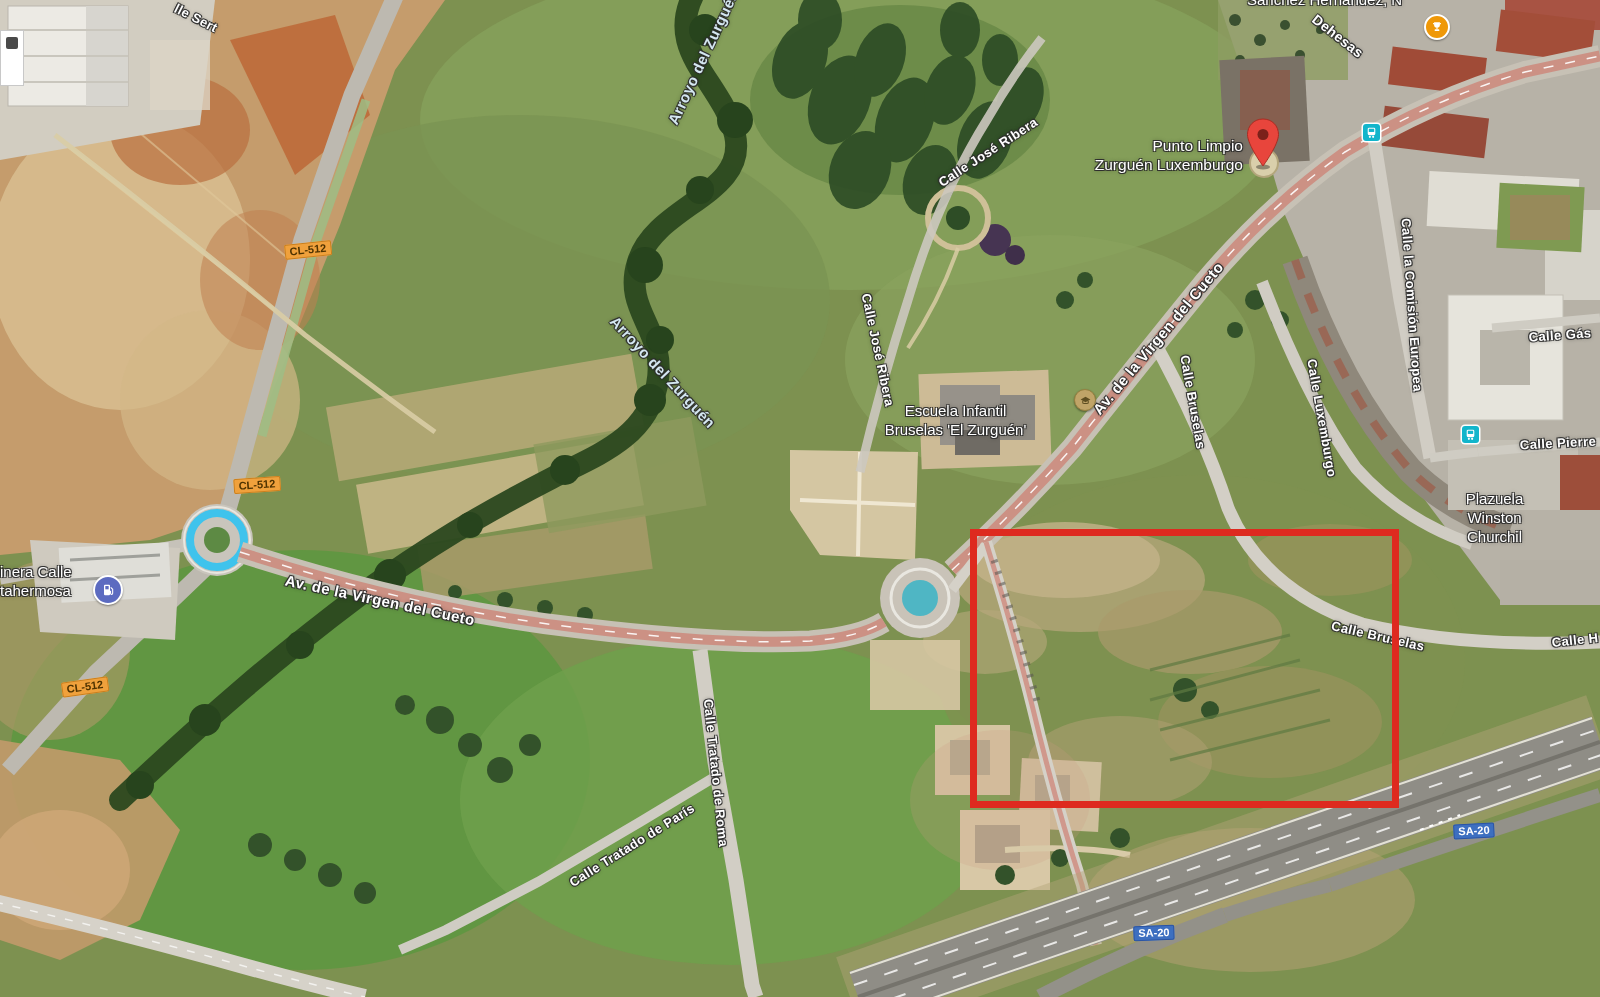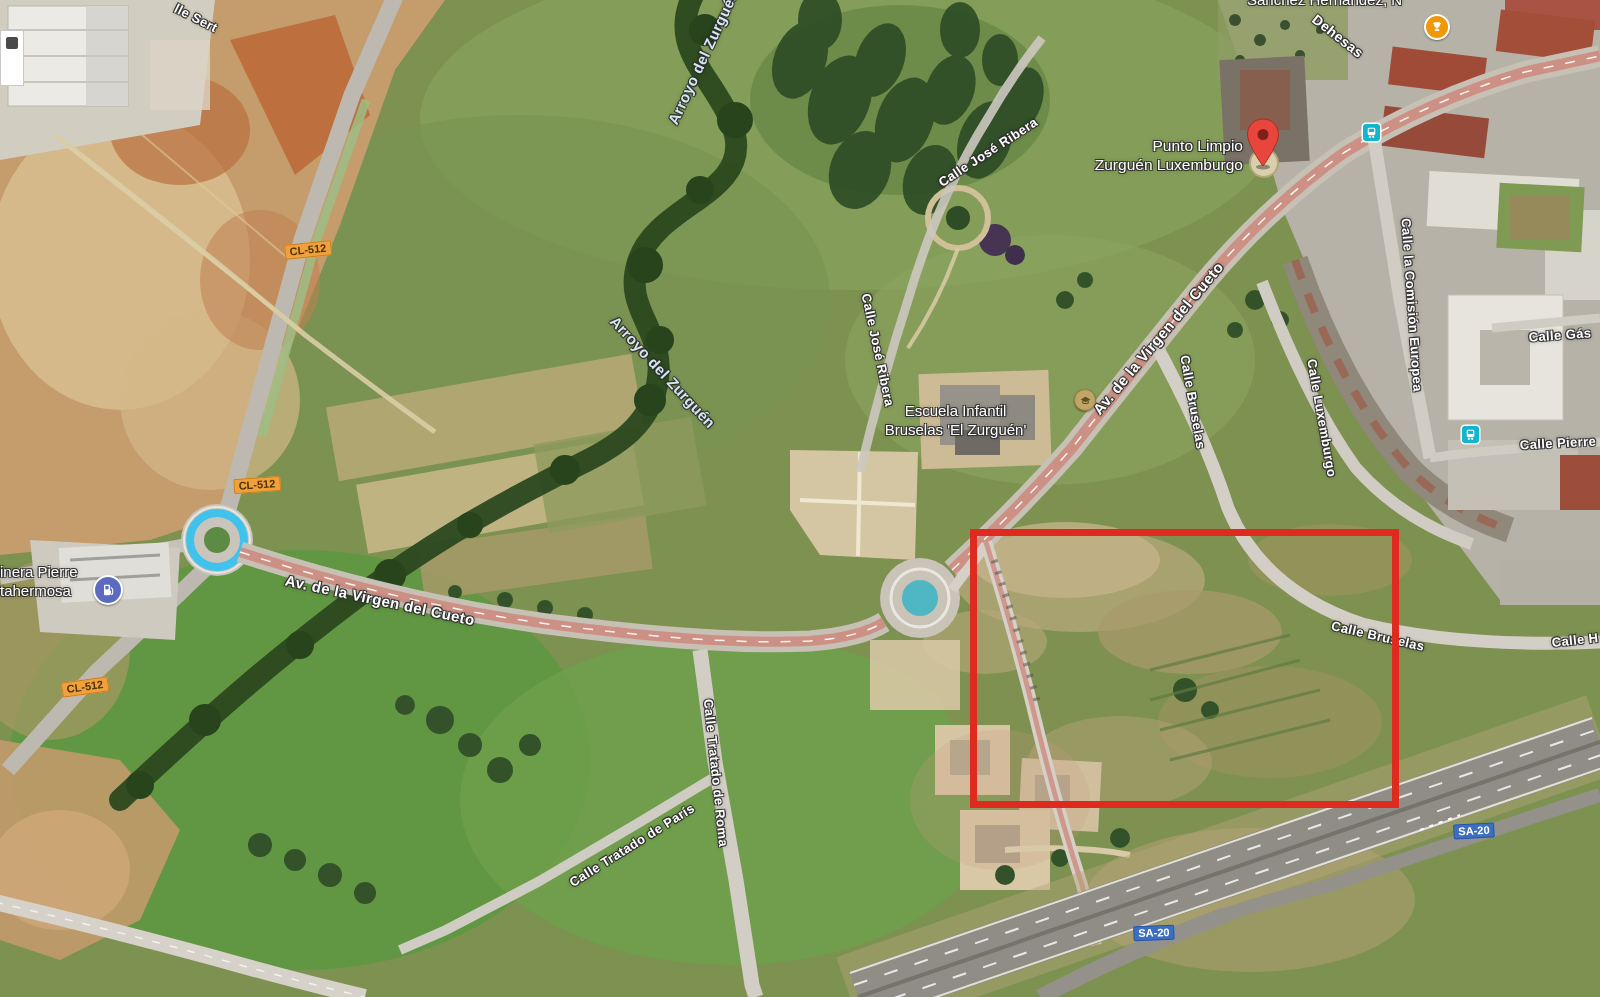--- a/index.html
+++ b/index.html
@@ -311,23 +311,28 @@
   <div class="poi-label" style="left:1018px;top:136px;width:225px;text-align:right;font-size:15.5px;">
     <span>Punto Limpio</span>
     <span>Zurguén Luxemburgo</span>
   </div>
 
   <div class="poi-label" style="left:828px;top:370px;width:255px;text-align:center;font-size:15px;margin-top:32px;">
     <span>Escuela Infantil</span>
     <span>Bruselas 'El Zurguén'</span>
   </div>
 
+  <div class="poi-label" style="left:1437px;top:490px;width:115px;text-align:center;font-size:15px;">
+    <span>Plazuela</span>
+    <span>Winston</span>
+    <span>Churchil</span>
+  </div>
 
   <div class="poi-label" style="left:0;top:563px;width:150px;text-align:left;font-size:15px;">
-    <span>inera Pierre</span>
+    <span>inera Calle</span>
     <span>tahermosa</span>
   </div>
 
   <div class="poi-label" style="left:1247px;top:-9px;width:260px;font-size:15px;">
     <span>Sánchez Hernández, N</span>
   </div>
 
   <div id="pin-base"></div>
   <div id="pin">
     <svg width="34" height="52" viewBox="0 0 34 52">

